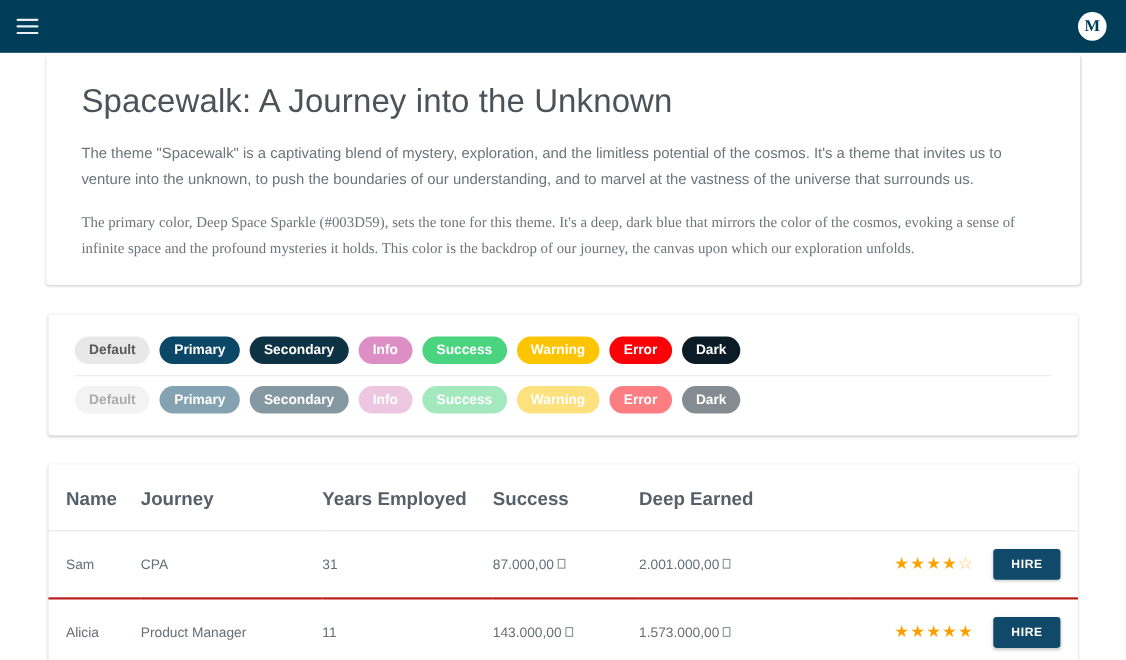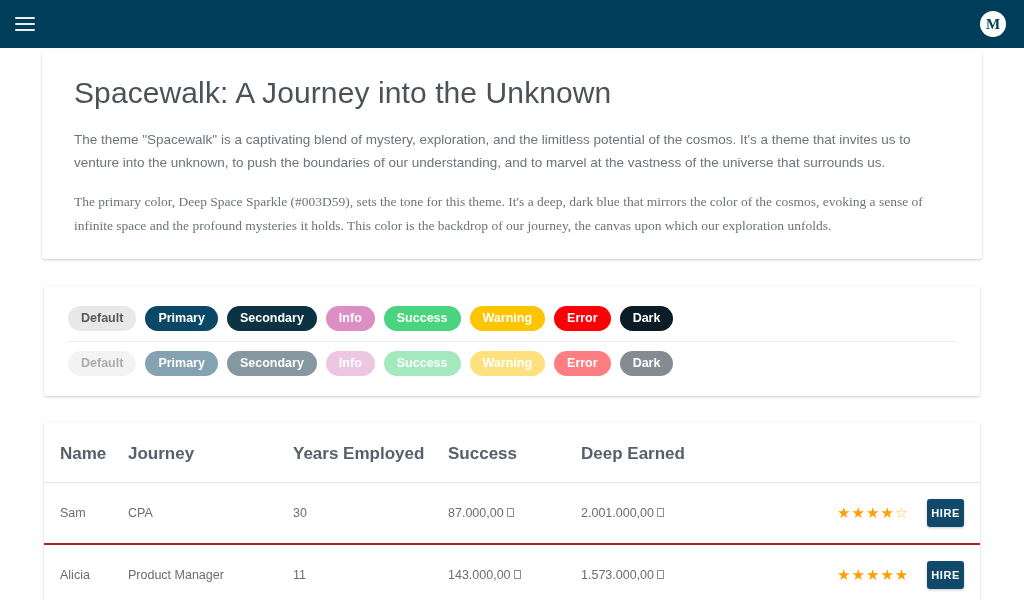--- a/index.html
+++ b/index.html
@@ -171,21 +171,21 @@
   }
   .star-empty { color: #FFC34D; }
   .hire-btn {
     background: #11496b;
     color: #ffffff;
     border: none;
     border-radius: 3px;
     font-size: 11px;
     font-weight: bold;
     letter-spacing: 0.6px;
-    padding: 8px 4px;
+    padding: 8px 16px;
     cursor: pointer;
     box-shadow: 0 1px 3px rgba(0,0,0,0.22);
     font-family: "Liberation Sans", sans-serif;
   }
   .tofu {
     display: inline-block;
     width: 7px;
     height: 9px;
     border: 1px solid #8a9197;
     vertical-align: baseline;
@@ -244,21 +244,21 @@
           <th class="c-yrs">Years Employed</th>
           <th class="c-sal">Success</th>
           <th class="c-tot">Deep Earned</th>
           <th class="c-act"></th>
         </tr>
       </thead>
       <tbody id="table-body">
           <tr>
             <td class="c-name">Sam</td>
             <td class="c-pos">CPA</td>
-            <td class="c-yrs">30</td>
+            <td class="c-yrs">31</td>
             <td class="c-sal"><span>87.000,00</span><span class="tofu"></span></td>
             <td class="c-tot"><span>2.001.000,00</span><span class="tofu"></span></td>
             <td class="c-act">
               <div class="action-cell">
                 <span class="stars"><span class="star-filled">★</span><span class="star-filled">★</span><span class="star-filled">★</span><span class="star-filled">★</span><span class="star-empty">☆</span></span>
                 <button class="hire-btn">HIRE</button>
               </div>
             </td>
           </tr>
           <tr>

